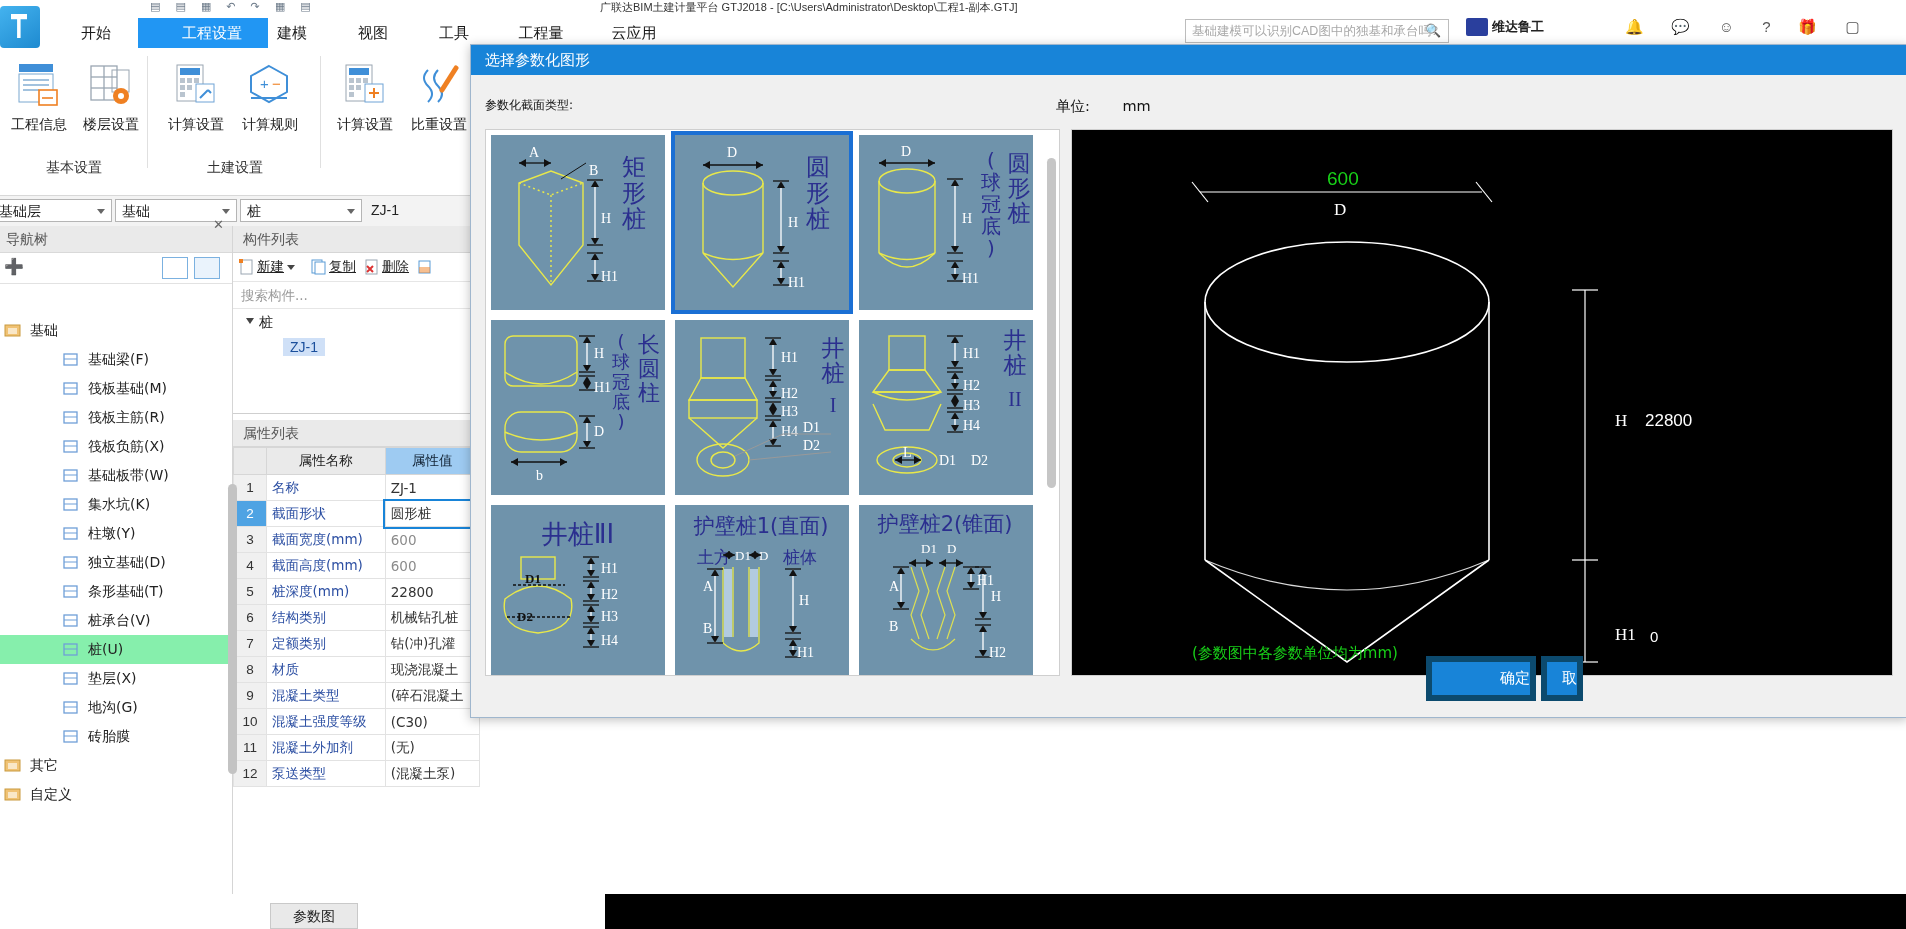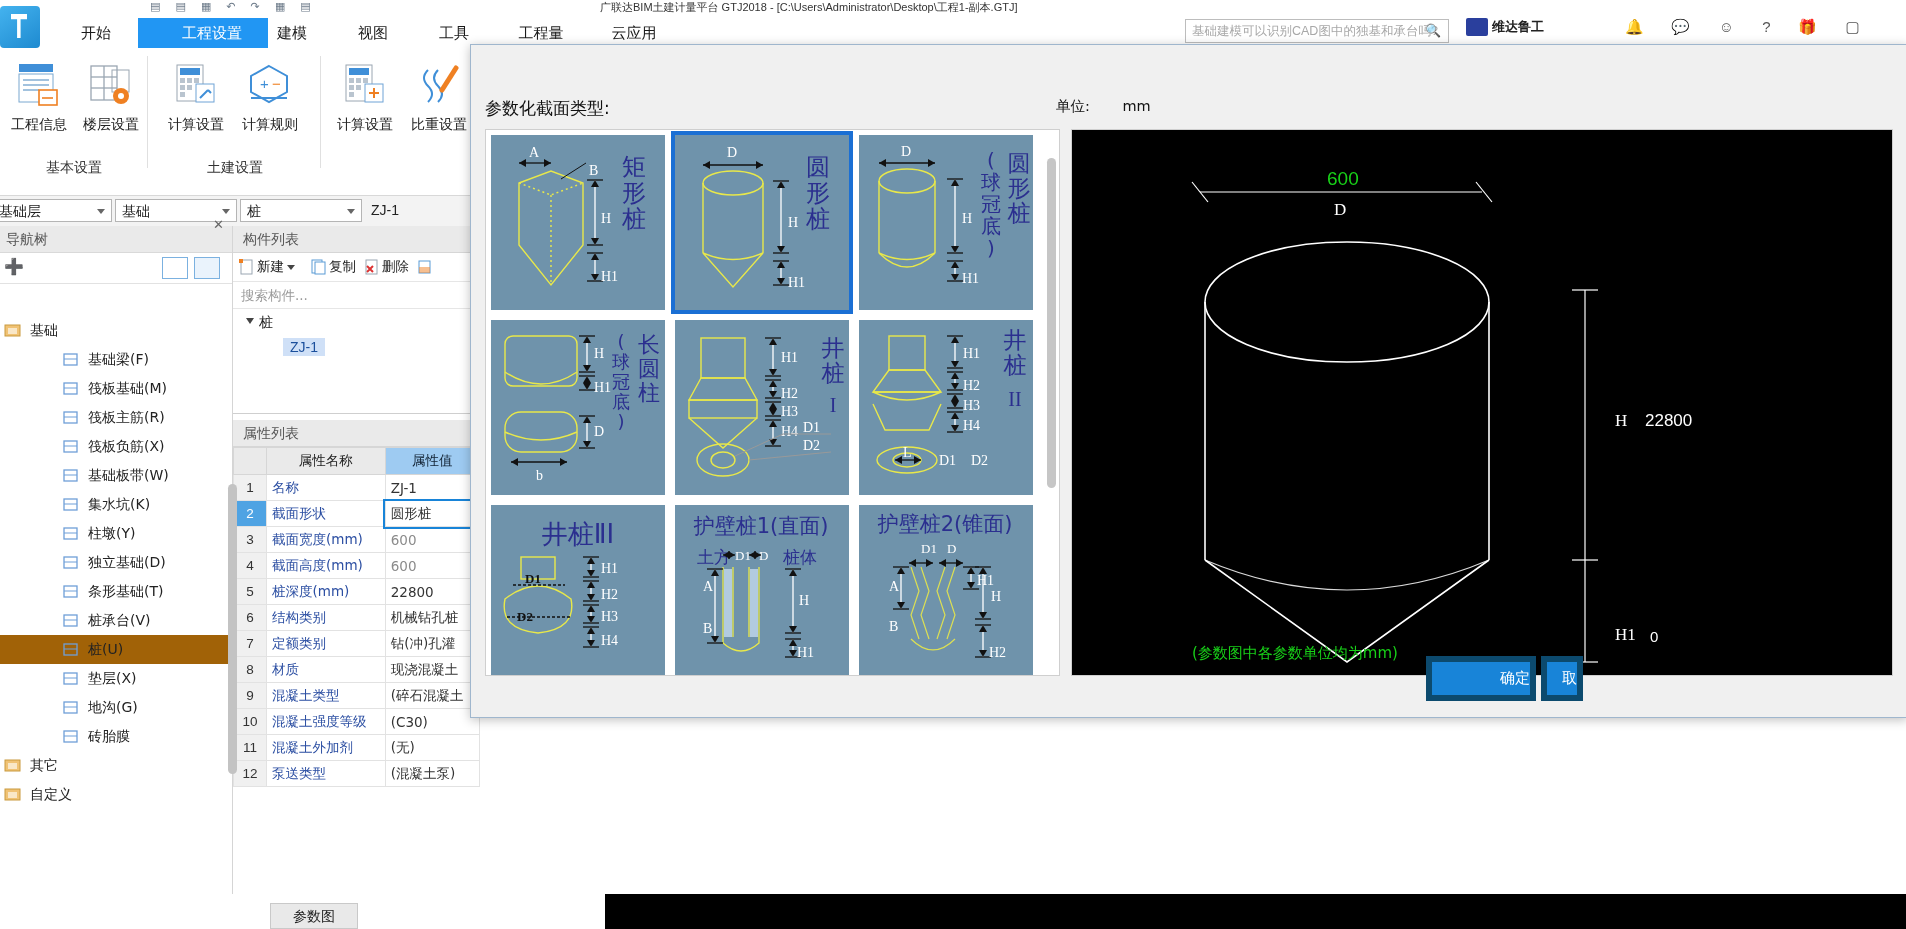--- a/index.html
+++ b/index.html
@@ -43,26 +43,26 @@
   
   .leftpane{position:absolute;left:0;top:226px;width:232px;height:703px;background:#fff;border-right:1px solid #d5d5d5;}
   .paneTitle{height:26px;line-height:26px;padding-left:6px;font-size:14px;color:#555;background:#eaeaea;border-bottom:1px solid #d9d9d9;position:relative;}
   .paneClose{position:absolute;right:8px;top:-14px;font-size:13px;color:#666;}
   .toolrow{height:30px;border-bottom:1px solid #e2e2e2;position:relative;background:#fff;}
   .treearea{position:absolute;left:0;top:90px;width:232px;bottom:0;overflow:hidden;}
   .tnode{height:29px;line-height:29px;font-size:14px;color:#222;position:relative;white-space:nowrap;}
   .tnode .ic{display:inline-block;width:20px;height:16px;vertical-align:-3px;margin-right:6px;}
   .tnode.lvl0{padding-left:4px;}
   .tnode.lvl1{padding-left:62px;}
-  .tnode.sel{background:#a16207;}
+  .tnode.sel{background:#86efac;}
 
   
   .midpane{position:absolute;left:233px;top:226px;width:247px;height:703px;background:#fff;}
   .secthead{height:26px;line-height:26px;padding-left:10px;font-size:14px;color:#555;background:#eaeaea;border-bottom:1px solid #d6d6d6;}
-  .cmdrow{height:28px;border-bottom:1px solid #e6e6e6;display:flex;align-items:center;gap:4px;padding-left:6px;font-size:13.5px;color:#222;}
+  .cmdrow{height:28px;border-bottom:1px solid #e6e6e6;display:flex;align-items:center;gap:4px;padding-left:6px;font-size:13.5px;color:#222;text-decoration:underline;}
   .cmdrow .c{display:flex;align-items:center;gap:3px;white-space:nowrap;}
   .searchbox{height:26px;line-height:26px;padding-left:8px;font-size:13.5px;color:#9a9a9a;border-bottom:1px solid #e6e6e6;background:#fff;}
   .listbody{background:#fff;height:104px;border-bottom:1px solid #cfcfcf;}
   .grpline{font-size:14px;padding:5px 0 0 14px;color:#222;}
   .grpline .arrow{display:inline-block;width:0;height:0;border-left:6px solid #444;border-top:4px solid transparent;border-bottom:4px solid transparent;transform:rotate(90deg);margin-right:6px;vertical-align:2px;}
   .leafline{margin:6px 0 0 50px;display:inline-block;background:#cfe0f7;color:#1b4f9c;font-size:14px;padding:1px 7px;}
 
   table.props{border-collapse:collapse;width:100%;font-size:13.5px;}
   table.props th{background:#eaeaea;border:1px solid #d6d6d6;font-weight:normal;color:#222;height:24px;}
   table.props td{border:1px solid #e2e2e2;height:25px;padding:0 5px;color:#2b4ea2;white-space:nowrap;}
@@ -74,21 +74,21 @@
   .vscroll{position:absolute;width:9px;border-radius:5px;background:#c3c3c3;}
 
   
   .botstrip{position:absolute;left:0;bottom:0;width:1906px;height:35px;background:#fff;}
   .blackstrip{position:absolute;left:605px;bottom:0;width:1301px;height:35px;background:#000;}
   .paramtab{position:absolute;left:270px;bottom:0;width:86px;height:24px;line-height:24px;text-align:center;background:#e9e9e9;border:1px solid #c9c9c9;font-size:14px;}
 
   
   .dlg{position:absolute;left:470px;top:44px;width:1436px;height:672px;background:#f0f0f0;border:1px solid #9fb6cd;box-shadow:0 2px 10px rgba(0,0,0,.25);}
   .dlg .title{height:30px;background:#1884d8;color:#fff;font-size:15px;line-height:30px;padding-left:14px;}
-  .dlg .lblA{position:absolute;left:14px;top:52px;font-size:17px;color:#111;}
+  .dlg .lblA{position:absolute;left:14px;top:52px;font-size:12px;color:#111;}
   .dlg .lblU{position:absolute;left:585px;top:52px;font-size:14.5px;color:#111;}
 
   .tilewrap{position:absolute;left:14px;top:84px;width:573px;height:545px;background:#fff;border:1px solid #cfcfcf;overflow:hidden;}
   .tilegrid{position:absolute;left:0;top:0;width:560px;display:flex;flex-wrap:wrap;}
   .tile{width:180px;height:181px;margin:2px;background:#6f93ab;position:relative;box-sizing:border-box;border:3px solid #fff;}
   .tile.sel{border:3px solid #1a6fd4;outline:1px solid #1a6fd4;}
   .tile svg{position:absolute;left:0;top:0;}
   .tilescroll{position:absolute;right:3px;top:28px;width:9px;height:330px;border-radius:5px;background:#c6c6c6;}
 
   .preview{position:absolute;left:600px;top:84px;width:820px;height:545px;background:#000;border:1px solid #cfcfcf;}
@@ -459,20 +459,21 @@
     </table>
     <div class="vscroll" style="left:-5px;top:258px;height:290px;"></div>
   </div>
 
   <div class="botstrip">
     <div class="blackstrip"></div>
     <div class="paramtab chinese">参数图</div>
   </div>
 
   <div class="dlg">
+    <div class="title chinese">选择参数化图形</div>
     <div class="lblA chinese">参数化截面类型:</div>
     <div class="lblU chinese">
       <span>单位:</span>
       <span style="margin-left:28px;">mm</span>
     </div>
 
     <div class="tilewrap">
       <div class="tilegrid" id="tile-host">
           <div class="tile" title="矩形桩">
       <svg width="174" height="175">

